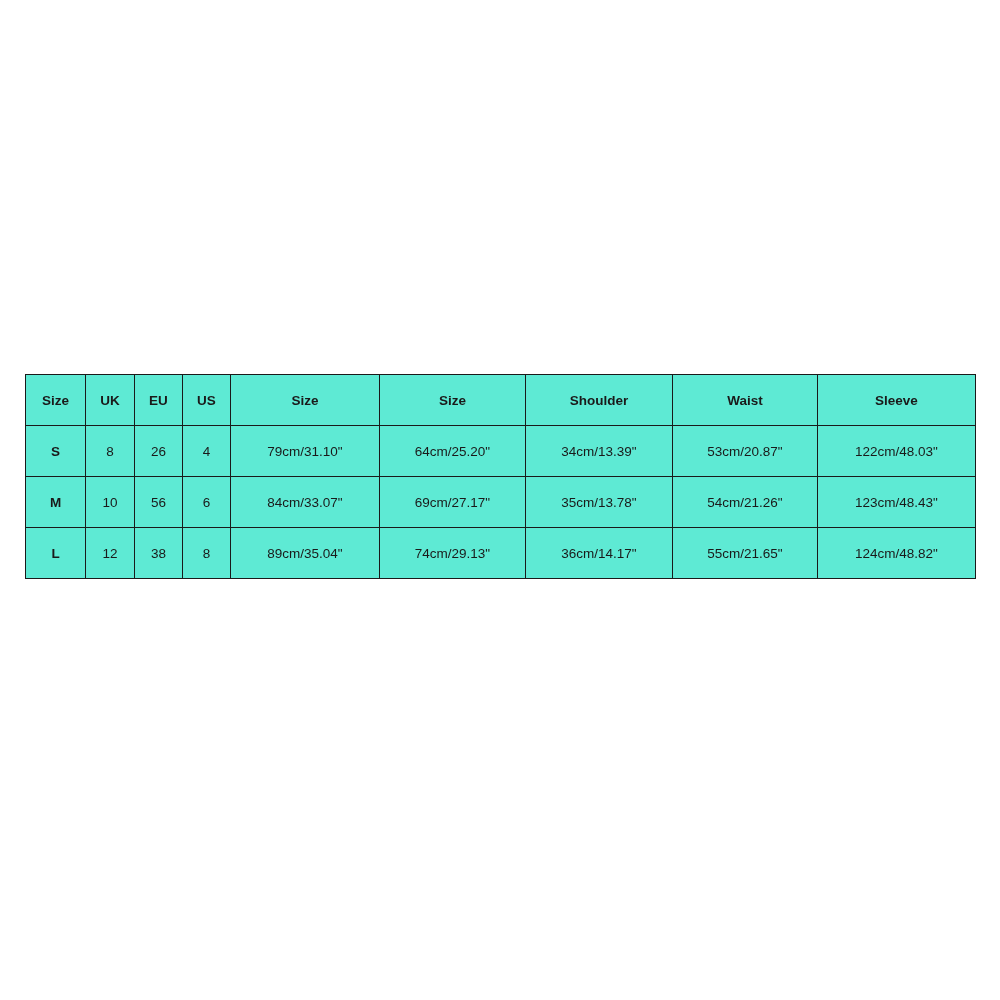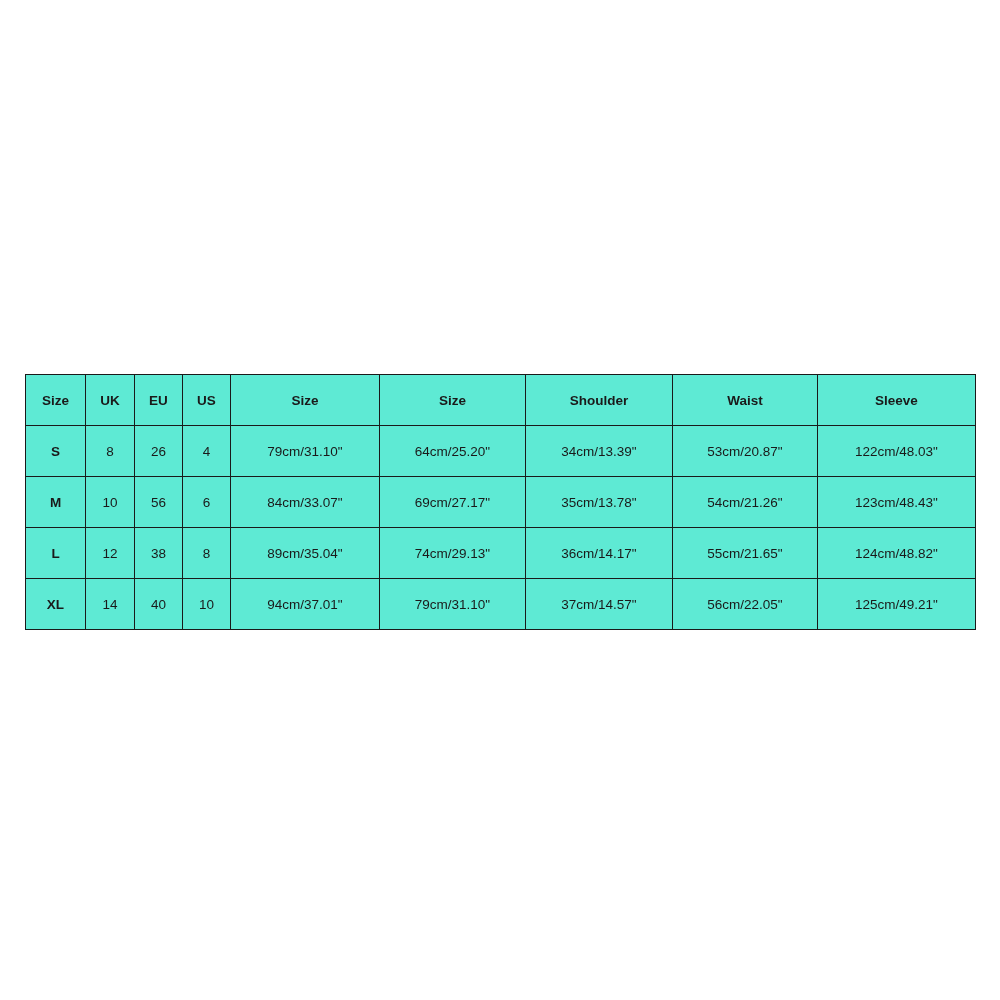--- a/index.html
+++ b/index.html
@@ -111,26 +111,15 @@
         <td class="sizecol">L</td>
         <td>12</td>
         <td>38</td>
         <td>8</td>
         <td>89cm/35.04"</td>
         <td>74cm/29.13"</td>
         <td>36cm/14.17"</td>
         <td>55cm/21.65"</td>
         <td>124cm/48.82"</td>
       </tr>
-      <tr>
-        <td class="sizecol">XL</td>
-        <td>14</td>
-        <td>40</td>
-        <td>10</td>
-        <td>94cm/37.01"</td>
-        <td>79cm/31.10"</td>
-        <td>37cm/14.57"</td>
-        <td>56cm/22.05"</td>
-        <td>125cm/49.21"</td>
-      </tr>
     </tbody>
   </table>
 </div>
 
 </body></html>

